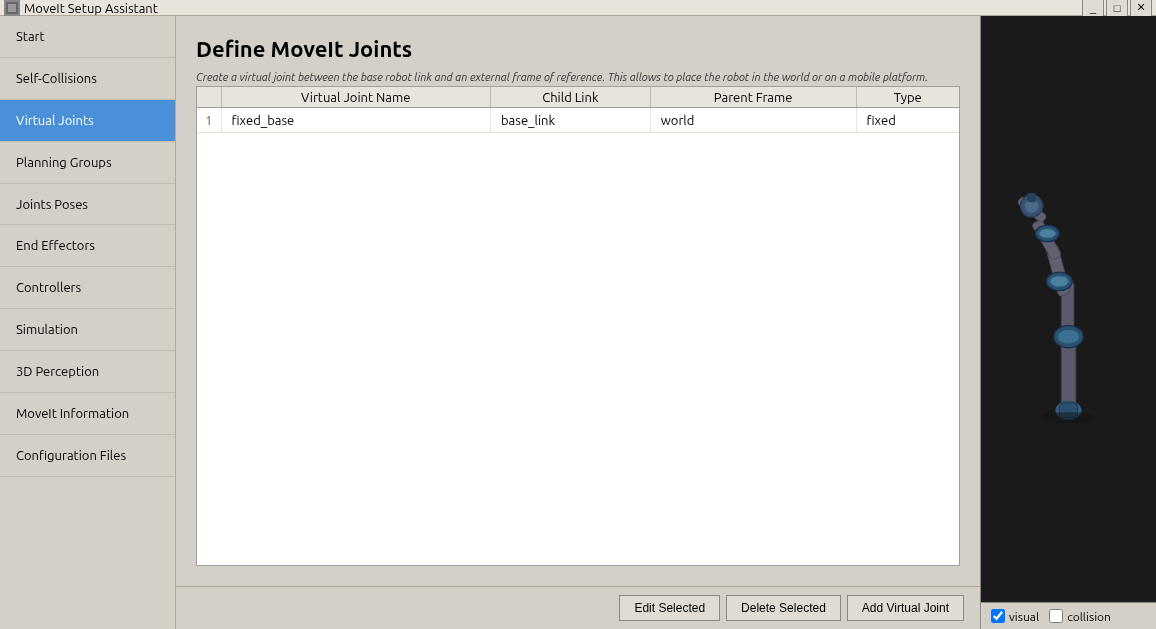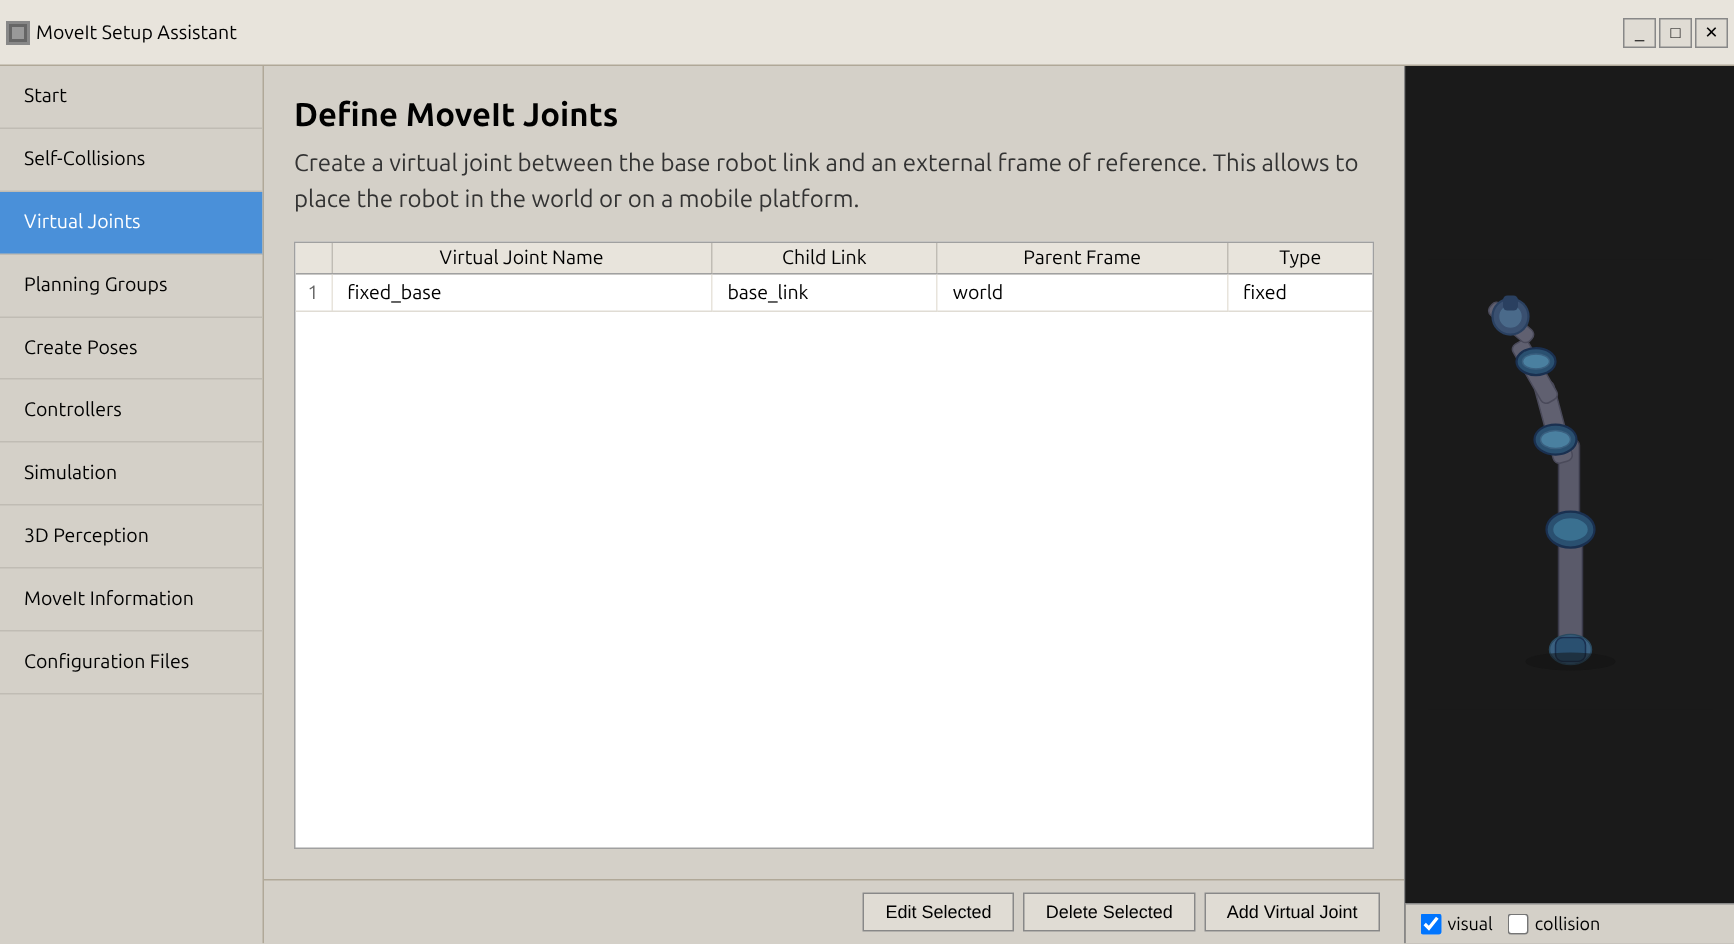--- a/index.html
+++ b/index.html
@@ -11,21 +11,21 @@
       height: 629px;
       overflow: hidden;
       display: flex;
       flex-direction: column;
     }
 
     
     .titlebar {
       background: #e8e4dc;
       border-bottom: 1px solid #b0a898;
-      height: 44px;
+      height: 16px;
       display: flex;
       align-items: center;
       justify-content: space-between;
       padding: 0 4px;
       flex-shrink: 0;
     }
     .titlebar-left {
       display: flex;
       align-items: center;
       gap: 4px;
@@ -98,24 +98,25 @@
     }
 
     .page-title {
       font-size: 22px;
       font-weight: bold;
       margin-bottom: 8px;
       color: #000;
     }
 
     .page-description {
-      font-size: 16px;
+      font-size: 11px;
       color: #333;
-      margin-bottom: 16px;
+      margin-bottom: 0;
       line-height: 1.5;
+      font-style: italic;
     }
 
     
     .table-container {
       flex: 1;
       border: 1px solid #a0a0a0;
       background: white;
       overflow: auto;
     }
 
@@ -171,21 +172,21 @@
       padding: 5px 14px;
       border: 1px solid #888;
       background: #e0dcd4;
       cursor: pointer;
       font-size: 12px;
       color: #000;
     }
 
     
     .viewport {
-      width: 220px;
+      width: 176px;
       background: #1a1a1a;
       flex-shrink: 0;
       display: flex;
       flex-direction: column;
       border-left: 1px solid #888;
     }
     .viewport-3d {
       flex: 1;
       background: #1a1a1a;
       display: flex;
@@ -262,21 +263,22 @@
   </div>
 </div>
 
 <div class="main-container">
 
   <div class="sidebar">
   <div class="sidebar-item">Start</div>
       <div class="sidebar-item">Self-Collisions</div>
       <div class="sidebar-item active">Virtual Joints</div>
       <div class="sidebar-item">Planning Groups</div>
-      <div class="sidebar-item">Create Poses</div>
+      <div class="sidebar-item">Joints Poses</div>
+      <div class="sidebar-item">End Effectors</div>
       <div class="sidebar-item">Controllers</div>
       <div class="sidebar-item">Simulation</div>
       <div class="sidebar-item">3D Perception</div>
       <div class="sidebar-item">MoveIt Information</div>
       <div class="sidebar-item">Configuration Files</div>
     </div>
 
   <div class="content-and-viewport">
     <div class="content-flex">
       <div class="content-main">

